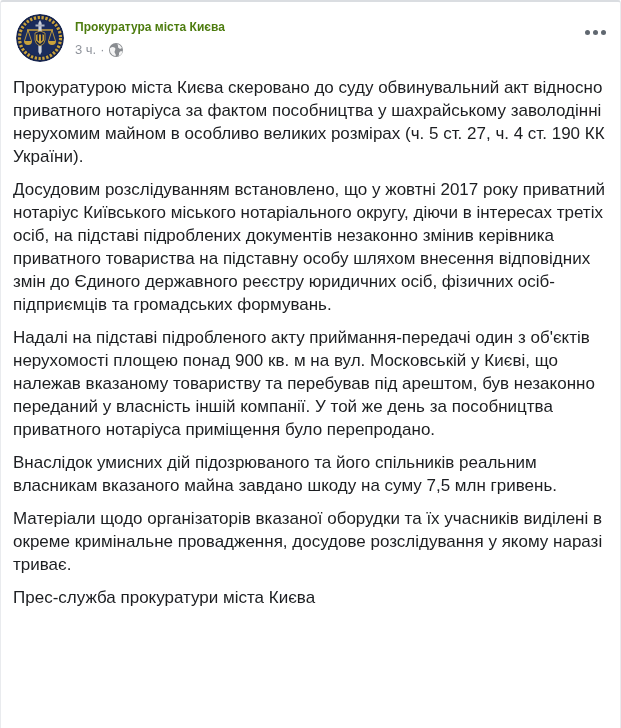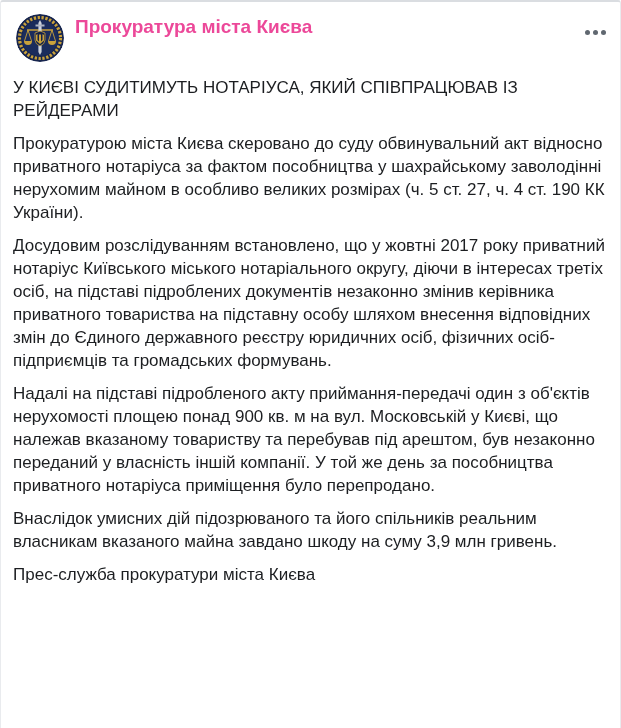--- a/index.html
+++ b/index.html
@@ -38,22 +38,22 @@
     flex: 0 0 auto;
     cursor: pointer;
     overflow: hidden;
   }
   .avatar-btn svg { display: block; }
   .header-meta {
     margin-left: 11px;
     padding-top: 3px;
   }
   .page-name {
-    color: #ec4899;
-    font-size: 19px;
+    color: #4d7c0f;
+    font-size: 12px;
     font-weight: bold;
     text-decoration: none;
     line-height: 19px;
     cursor: pointer;
   }
   .meta-row {
     display: flex;
     align-items: center;
     margin-top: 4px;
     color: #90949c;
@@ -120,33 +120,45 @@
           <path d="M19.5 11.5 L28.5 11.5" stroke="#aeb4c2" stroke-width="1.8"></path>
 
           <path d="M24 17 L29 19 L29 26 Q29 30 24 32 Q19 30 19 26 L19 19 Z" fill="#15224a" stroke="#c9a13b" stroke-width="0.8"></path>
           <path d="M21.5 20 L21.5 26 L23 27.5 L23 21 L24 20 L25 21 L25 27.5 L26.5 26 L26.5 20 L28 21 L28 26.5 L24 30 L20 26.5 L20 21 Z" fill="#c9a13b"></path>
         </svg>
       </span>
     </a>
 
     <div class="header-meta">
       <a class="page-name">Прокуратура міста Києва</a>
+      <div class="meta-row">
+        <a class="timestamp">3 ч.</a>
+        <span class="meta-sep">·</span>
+        <span class="globe-wrap">
+          <svg width="14" height="14" viewBox="0 0 14 14">
+            <circle cx="7" cy="7" r="7" fill="#8a8d91"></circle>
+            <path d="M1 5.2 Q3.5 3.4 5.5 4.6 Q7.2 5.8 6 7.6 Q4.8 9.2 6.2 10.6 Q7.2 11.7 6.6 13.3 Q3 12.6 1.4 9.4 Q0.6 7.2 1 5.2 Z" fill="#ffffff" opacity="0.9"></path>
+          <path d="M8.2 0.8 Q11.5 1.6 12.9 4.8 Q12 6.4 10.4 5.6 Q8.8 4.8 9 3.2 Q9.1 1.8 8.2 0.8 Z" fill="#ffffff" opacity="0.9"></path>
+            <path d="M11.5 8.2 Q13 8.6 13.3 7.4 Q13.6 9.8 12 11.5 Q10.8 12.8 9.4 13 Q10.3 11.6 10 10.2 Q10.4 8.6 11.5 8.2 Z" fill="#ffffff" opacity="0.9"></path>
+          </svg>
+        </span>
+      </div>
     </div>
 
     <button class="more-options">
       <span style="display:flex;gap:3px;">
         <span class="dot"></span>
           <span class="dot"></span>
           <span class="dot"></span>
       </span>
     </button>
   </div>
 
   <div class="post-text">
-    <p class="headline">У КИЄВІ СУДИТИМУТЬ НОТАРІУСА, ЯКИЙ СПІВПРАЦЮВАВ ІЗ РЕЙДЕРАМИ</p>
     <p>Прокуратурою міста Києва скеровано до суду обвинувальний акт відносно приватного нотаріуса за фактом пособництва у шахрайському заволодінні нерухомим майном в особливо великих розмірах (ч. 5 ст. 27, ч. 4 ст. 190 КК України).</p>
     <p>Досудовим розслідуванням встановлено, що у жовтні 2017 року приватний нотаріус Київського міського нотаріального округу, діючи в інтересах третіх осіб, на підставі підроблених документів незаконно змінив керівника приватного товариства на підставну особу шляхом внесення відповідних змін до Єдиного державного реєстру юридичних осіб, фізичних осіб-підприємців та громадських формувань.</p>
     <p>Надалі на підставі підробленого акту приймання-передачі один з об'єктів нерухомості площею понад 900 кв. м на вул. Московській у Києві, що належав вказаному товариству та перебував під арештом, був незаконно переданий у власність іншій компанії. У той же день за пособництва приватного нотаріуса приміщення було перепродано.</p>
-    <p>Внаслідок умисних дій підозрюваного та його спільників реальним власникам вказаного майна завдано шкоду на суму 3,9 млн гривень.</p>
+    <p>Внаслідок умисних дій підозрюваного та його спільників реальним власникам вказаного майна завдано шкоду на суму 7,5 млн гривень.</p>
+    <p>Матеріали щодо організаторів вказаної оборудки та їх учасників виділені в окреме кримінальне провадження, досудове розслідування у якому наразі триває.</p>
     <p>Прес-служба прокуратури міста Києва</p>
   </div>
 
 </div>
 
 </body></html>

